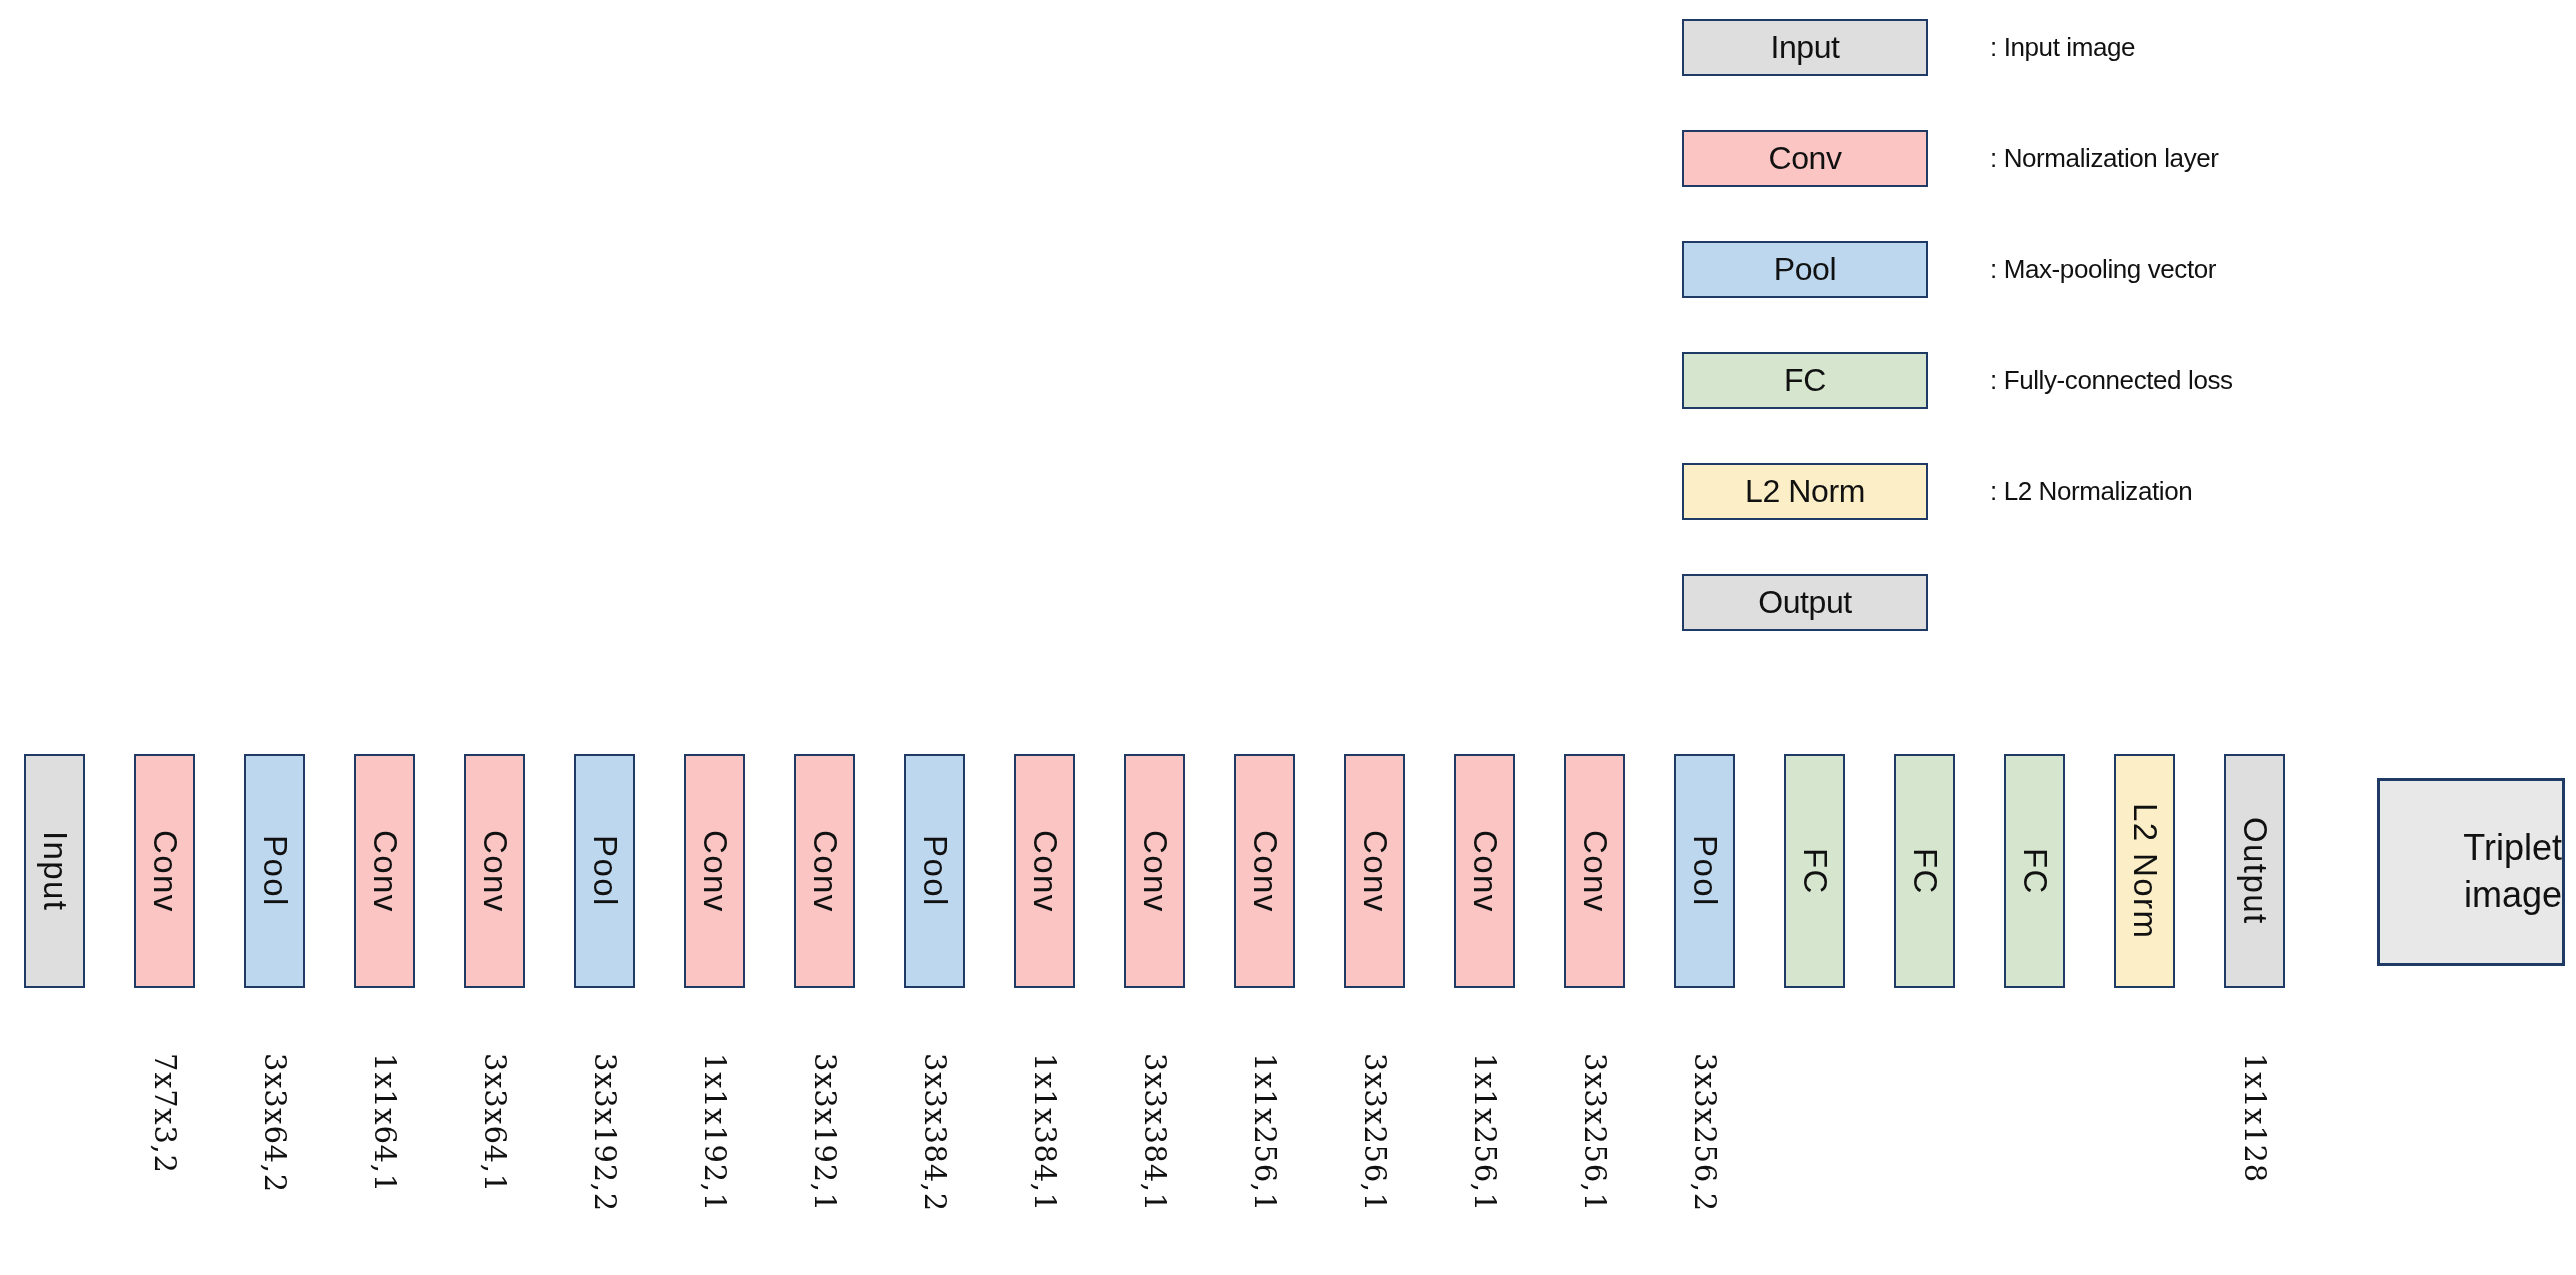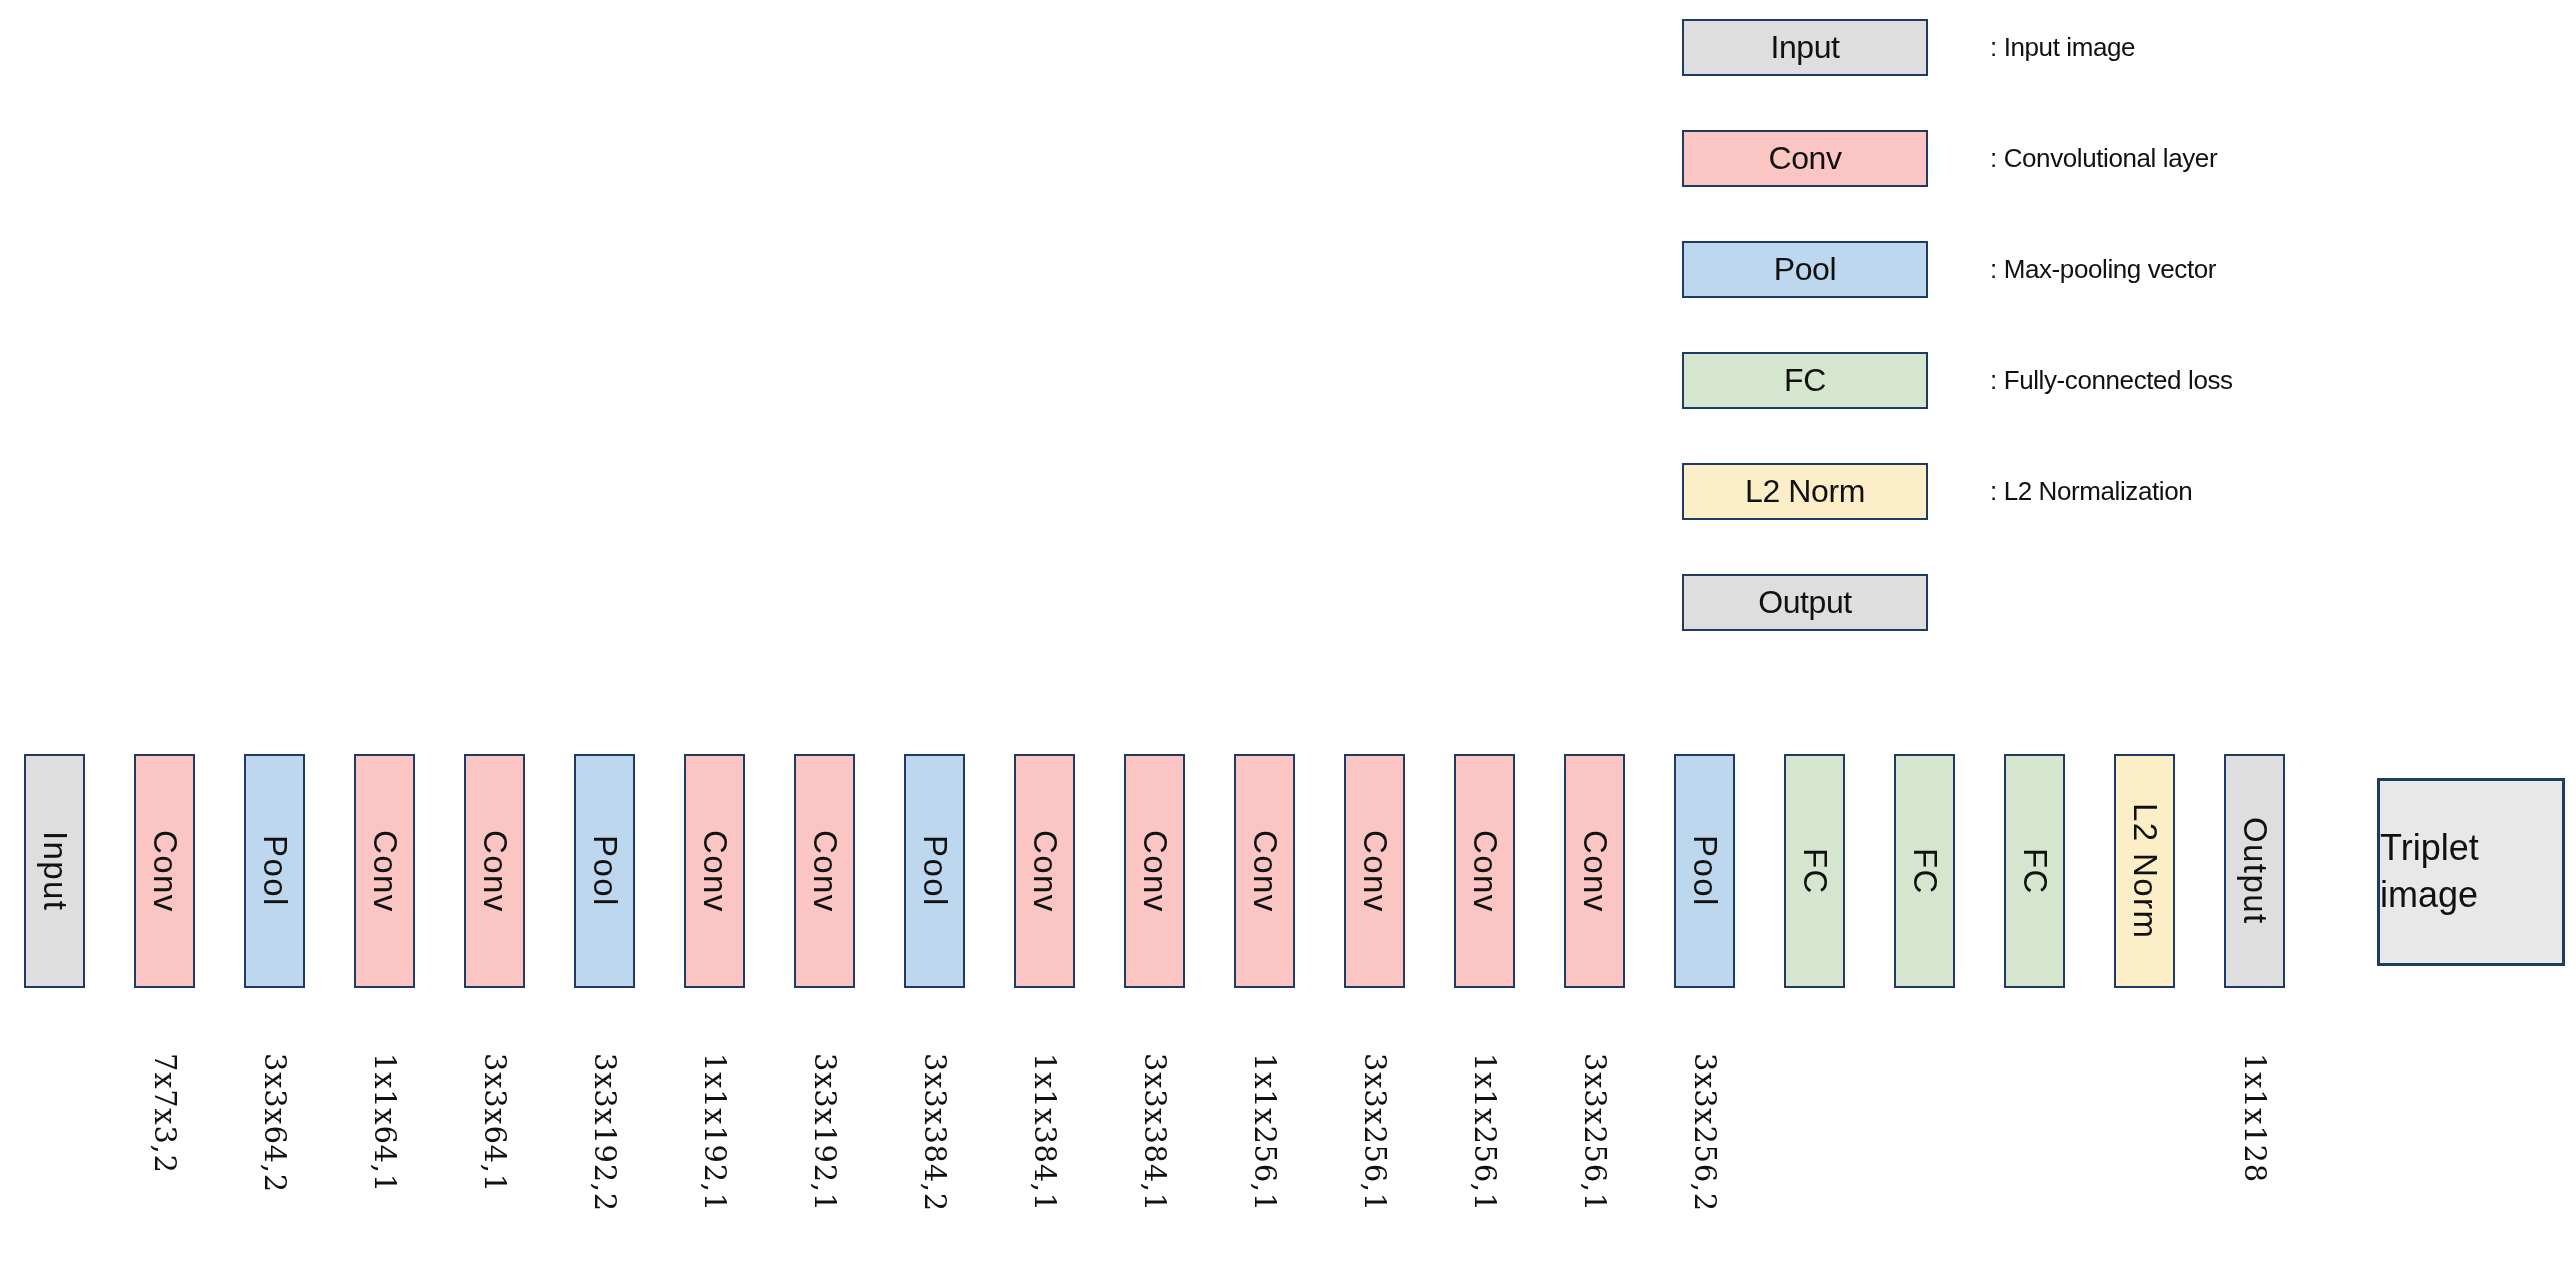--- a/index.html
+++ b/index.html
@@ -89,21 +89,21 @@
     position: absolute;
     left: 2377px;
     top: 778px;
     width: 188px;
     height: 188px;
     box-sizing: border-box;
     background: #e8e8e8;
     border: 3.6px solid #1f3a64;
     display: flex;
     flex-direction: column;
-    align-items: flex-start;
+    align-items: flex-end;
     justify-content: center;
     font-size: 36px;
     line-height: 1.3;
     text-align: center;
   }
 </style>
 </head>
 <body>
 
 <div id="root">
@@ -113,21 +113,21 @@
     <div class="legend-box" style="background: rgb(222, 222, 222);">
       <span>Input</span>
     </div>
     <span class="legend-desc">: Input image</span>
   </div>
 
   <div class="legend-row">
     <div class="legend-box" style="background: rgb(250, 197, 195);">
       <span>Conv</span>
     </div>
-    <span class="legend-desc">: Convolutional layer</span>
+    <span class="legend-desc">: Normalization layer</span>
   </div>
 
   <div class="legend-row">
     <div class="legend-box" style="background: rgb(189, 215, 238);">
       <span>Pool</span>
     </div>
     <span class="legend-desc">: Max-pooling vector</span>
   </div>
 
   <div class="legend-row">

